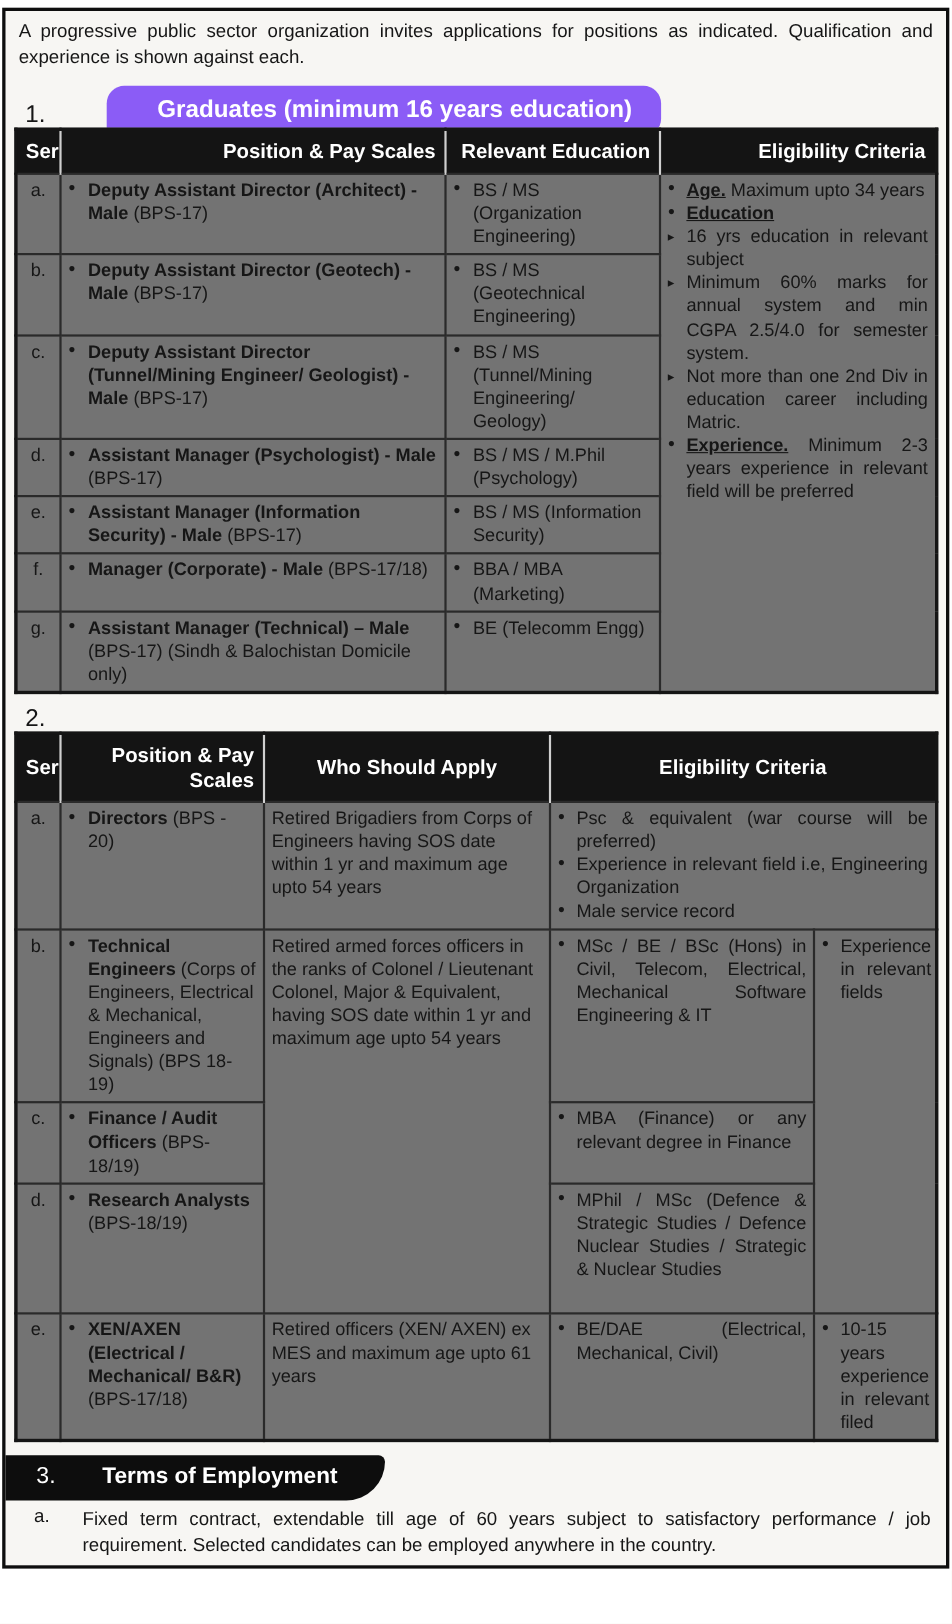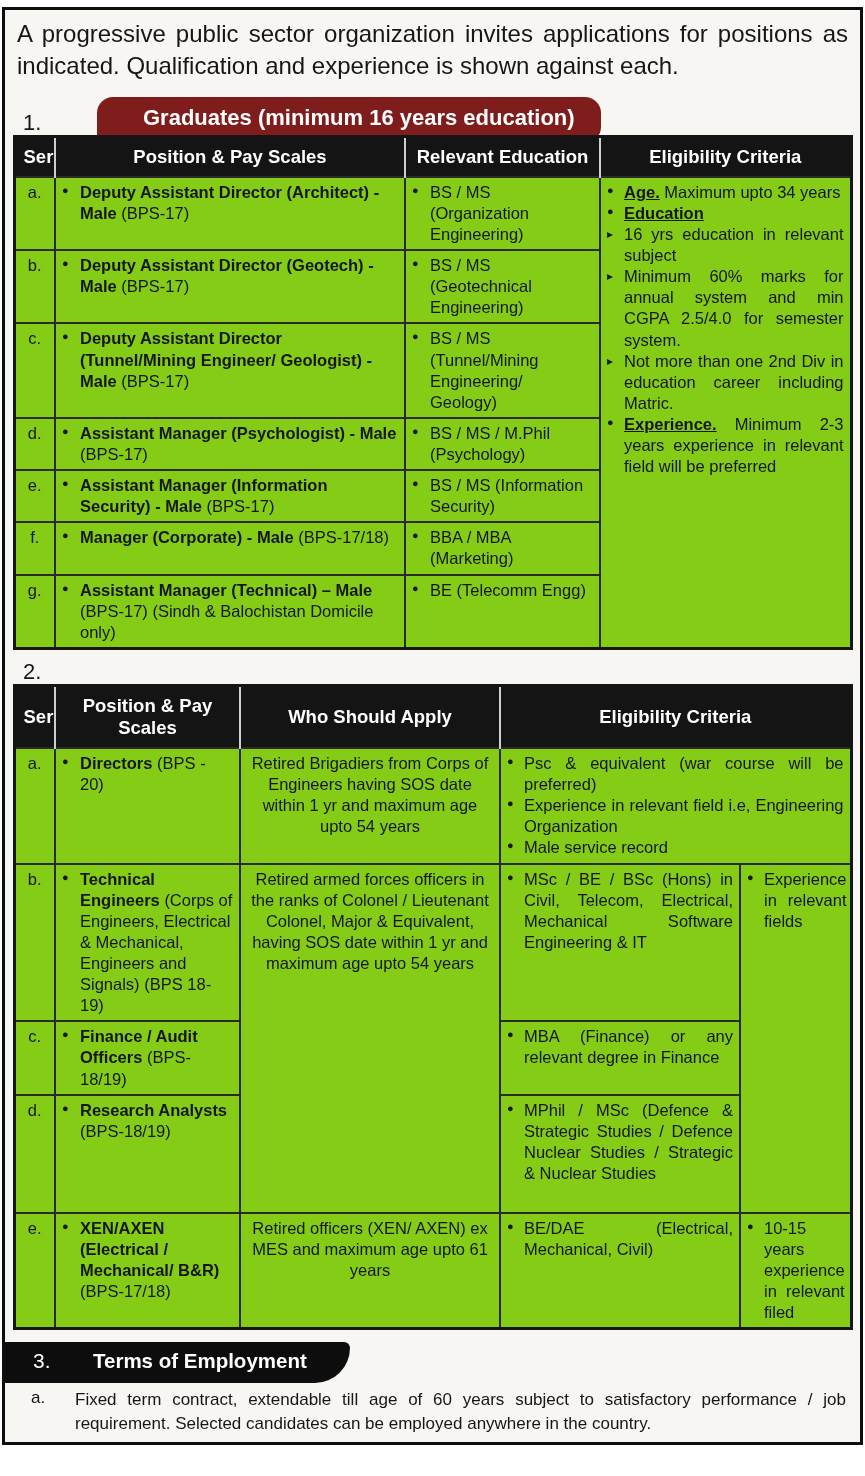--- a/index.html
+++ b/index.html
@@ -24,67 +24,67 @@
     display:flex; align-items:center; justify-content:center;
     overflow:hidden;
   }
   .title-banner .big {
     color:#fff; font-weight:bold; font-size:61px; line-height:1;
     letter-spacing:-1px; white-space:nowrap;
     transform:scaleX(0.84); transform-origin:center;
   }
   .intro {
     padding:8px 12px 4px 12px;
-    font-size:24px; line-height:1.35; text-align:justify;
+    font-size:17px; line-height:1.35; text-align:justify;
   }
   
   .sec-head { display:flex; align-items:flex-end; margin:10px 0 0 0; padding:0 12px; }
   .sec-num { font-size:22px; width:80px; padding-left:6px; line-height:1.1; }
   .badge {
-    background:#7f1d1d; color:#fff; font-weight:bold;
+    background:#8b5cf6; color:#fff; font-weight:bold;
     font-size:22px; line-height:1;
     padding:10px 26px 14px 46px;
     border-radius:16px 16px 16px 0;
     margin-bottom:-8px; position:relative; z-index:0;
     min-width:440px;
   }
   .badge.badge2 { min-width:430px; }
   
   table.jobs {
     border-collapse:collapse;
     width:837px; margin:0 auto;
     position:relative; z-index:1;
-    background:#84cc16;
+    background:#737373;
     border:3px solid #151515;
     table-layout:fixed;
   }
   table.jobs th {
     background:#141414; color:#fff;
     font-size:18.5px; font-weight:bold;
-    padding:8px 8px; text-align:center;
+    padding:8px 8px; text-align:right;
     border-right:2px solid #cfcfcf;
   }
   table.jobs th:last-child { border-right:none; }
   table.jobs th.center { text-align:center; }
   table.jobs td {
     border:2px solid #2a2a2a;
     padding:4px 6px;
     font-size:16.5px; line-height:1.28;
     vertical-align:top;
   }
   td.ser { text-align:center; font-size:17px; }
   .poscell { display:flex; }
   .poscell .mk { width:18px; flex:0 0 18px; text-align:left; }
   .bullet-glyph { font-size:11px; line-height:1.6; }
   .posbody { flex:1; }
   .b { font-weight:bold; }
   .bu { font-weight:bold; text-decoration:underline; }
   .edu { display:flex; }
   .edu .mk { width:18px; flex:0 0 18px; }
-  td.who { text-align:center; vertical-align:middle; }
+  td.who { text-align:left; vertical-align:middle; }
   td.eligtop { }
   .elist { margin:0; }
   .eitem { display:flex; text-align:justify; }
   .eitem .mk { width:17px; flex:0 0 17px; }
   .eitem .arrow { font-size:12px; line-height:1.7; }
   td.expmid { vertical-align:middle; }
   
   .flag {
     background:#0d0d0d; color:#fff;
     width:345px; margin-top:12px;

